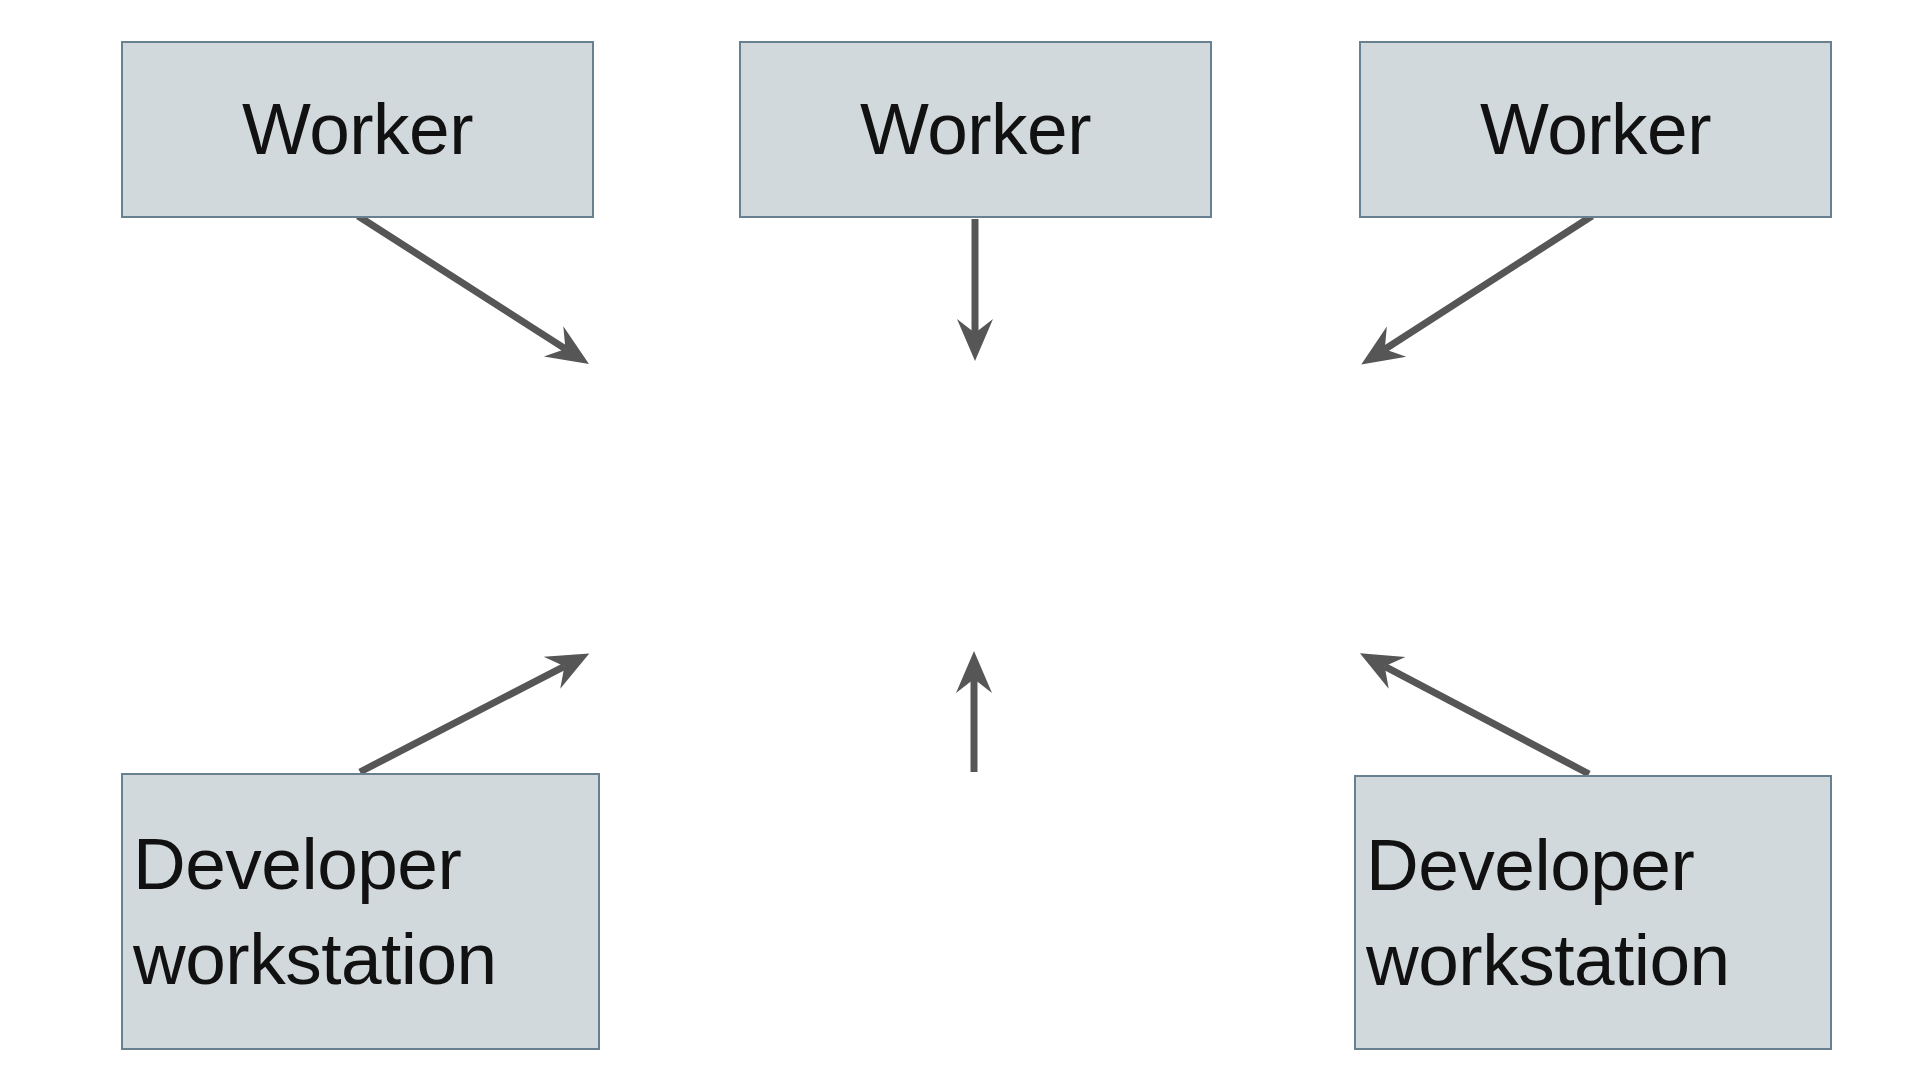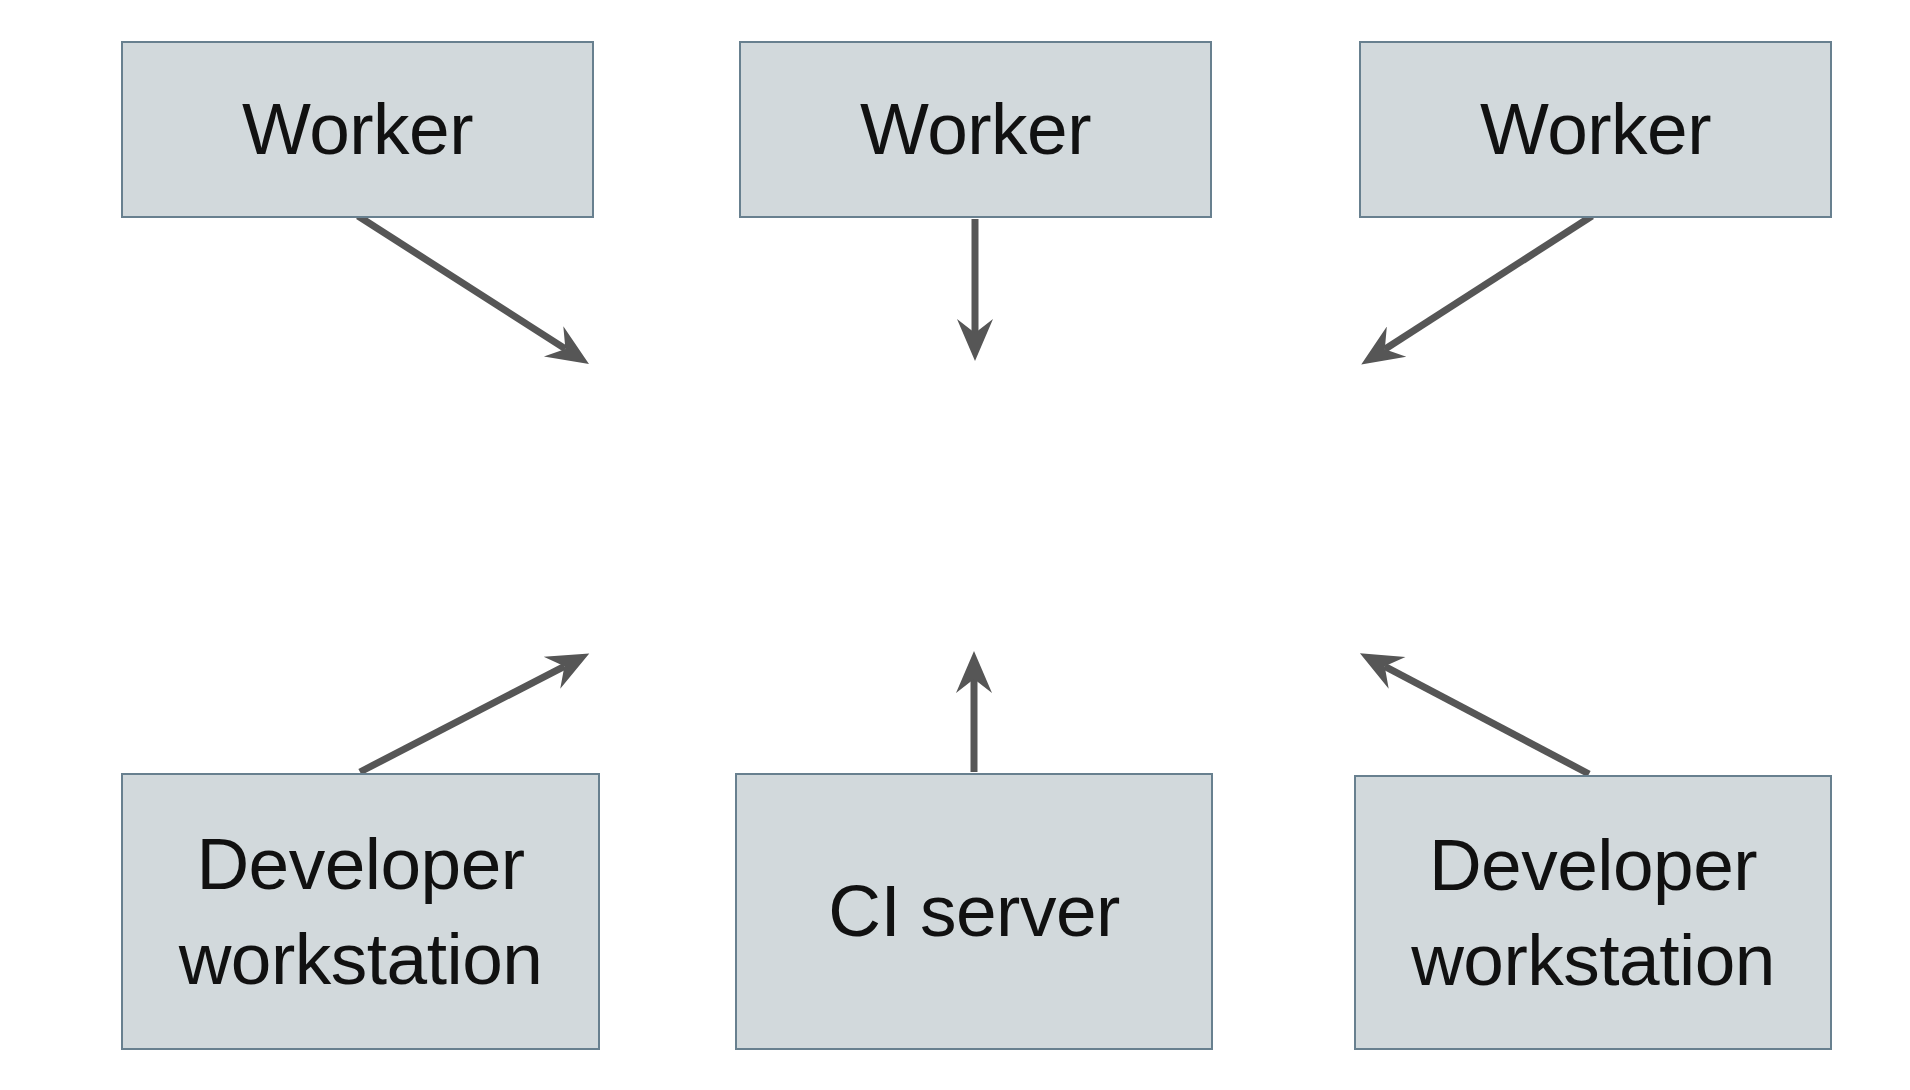--- a/index.html
+++ b/index.html
@@ -36,21 +36,20 @@
     fill: var(--arrow-color, #565656);
     stroke: none;
   }
   .node {
     position: absolute;
     background: var(--node-fill);
     border: 2px solid var(--node-border);
     display: flex;
     align-items: center;
     justify-content: center;
-    text-align: center;
     color: var(--text-color);
     font-size: 73px;
     line-height: 1.3;
     letter-spacing: -0.5px;
   }
   .node .node-label { padding: 0 10px; }
 </style>
 </head>
 <body>
 
@@ -93,21 +92,18 @@
 
   <div class="node" style="left:1359px; top:41px; width:473px; height:177px;">
     <span class="node-label">Worker</span>
   </div>
 
 
   <div class="node" style="left:121px; top:773px; width:479px; height:277px;">
     <span class="node-label">Developer workstation</span>
   </div>
 
-  <div class="node" style="left:735px; top:773px; width:478px; height:277px;">
-    <span class="node-label">CI server</span>
-  </div>
 
   <div class="node" style="left:1354px; top:775px; width:478px; height:275px;">
     <span class="node-label">Developer workstation</span>
   </div>
 
 </div>
 
 </body></html>

